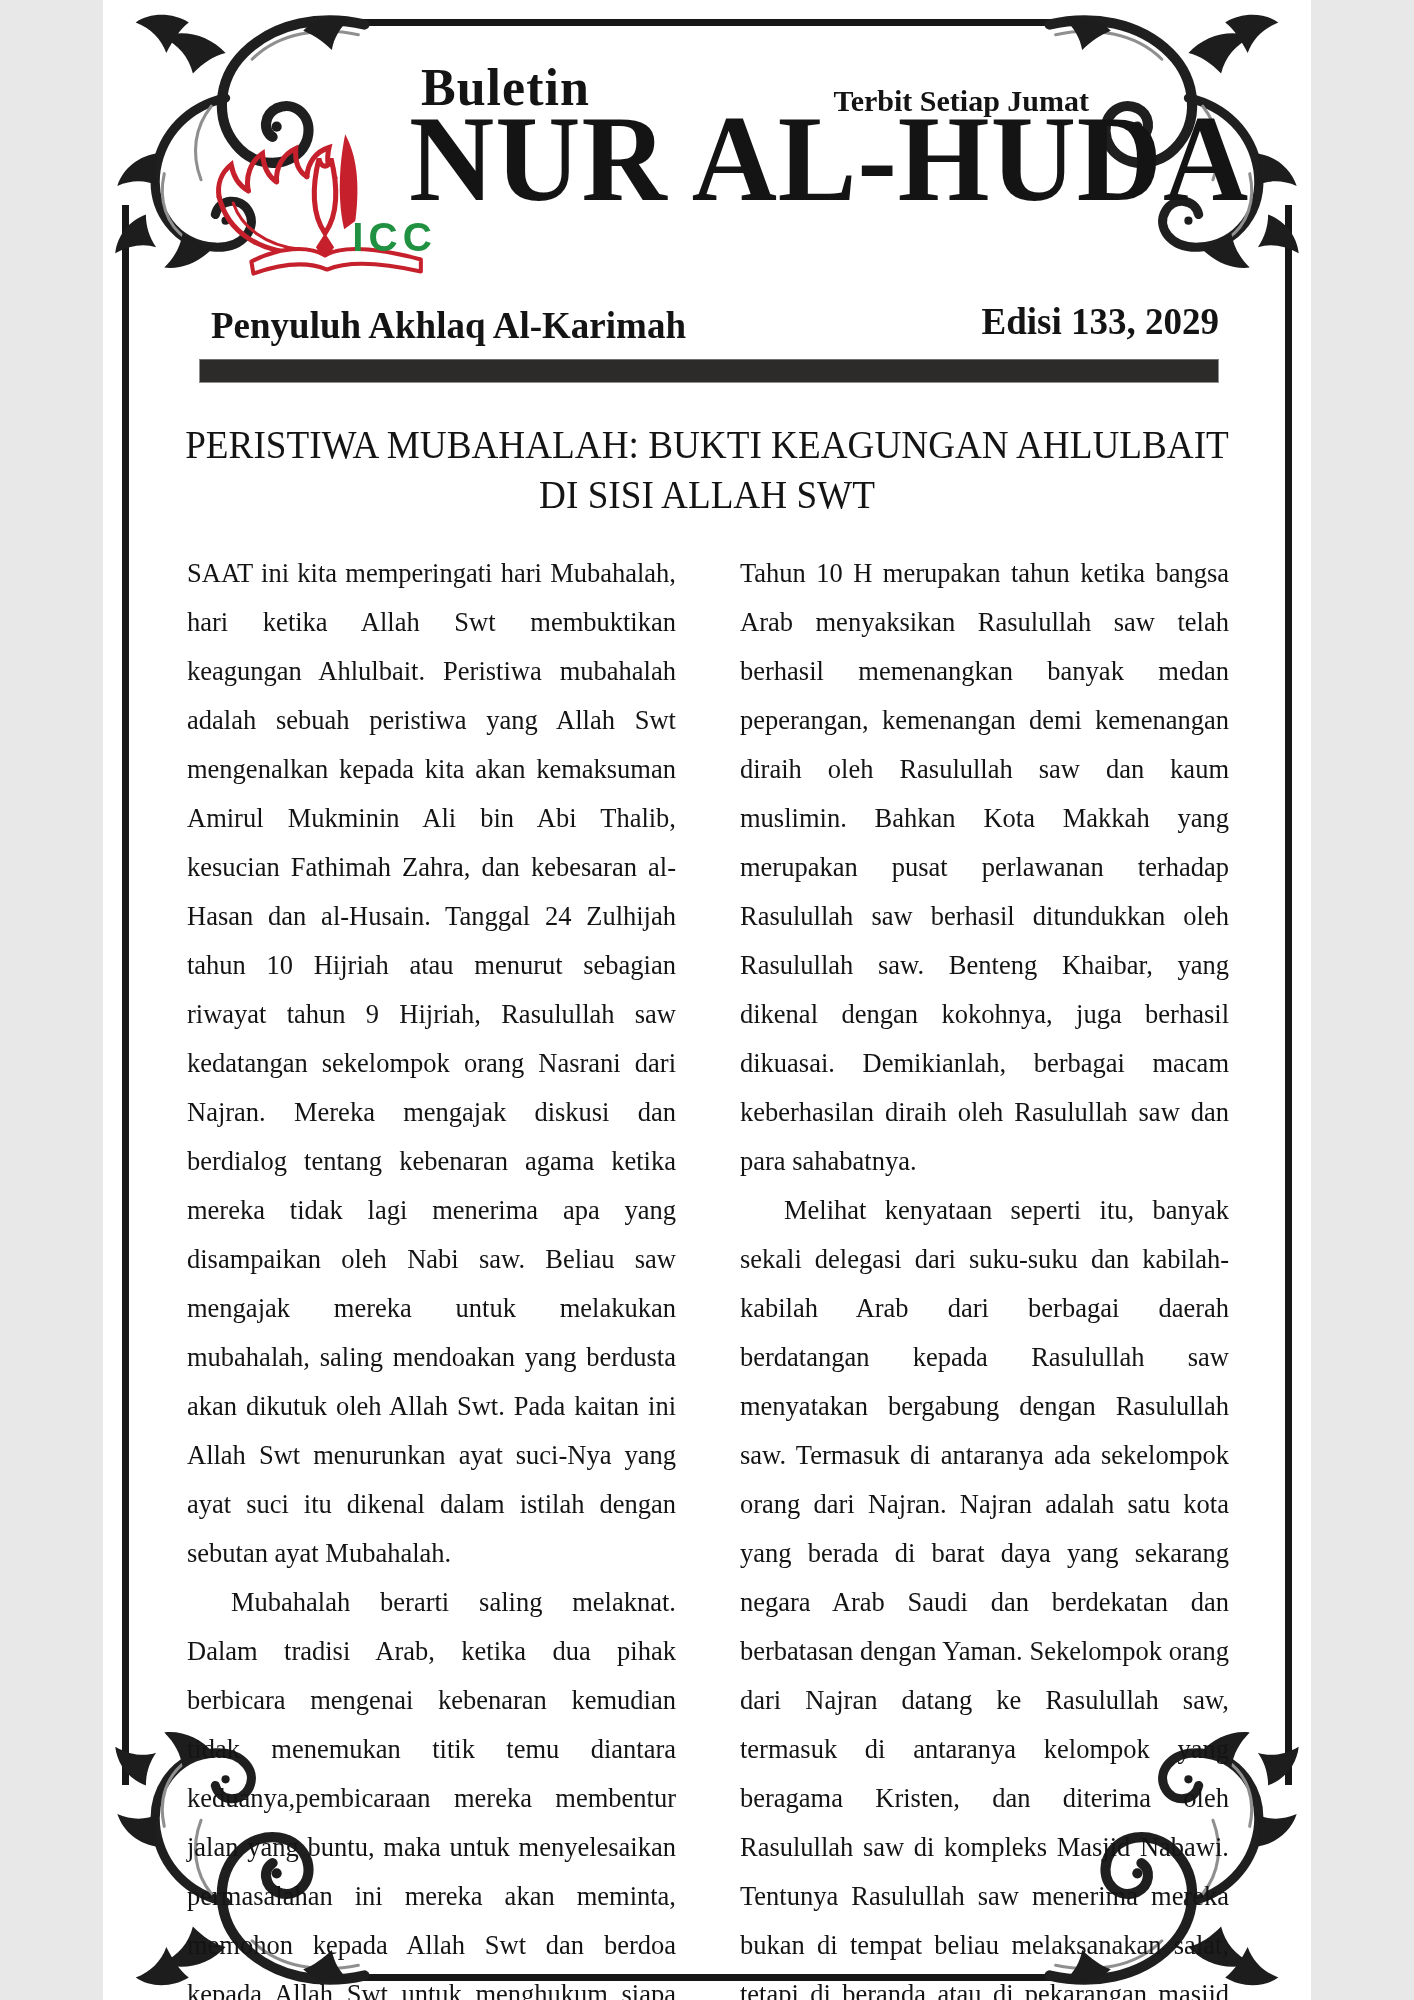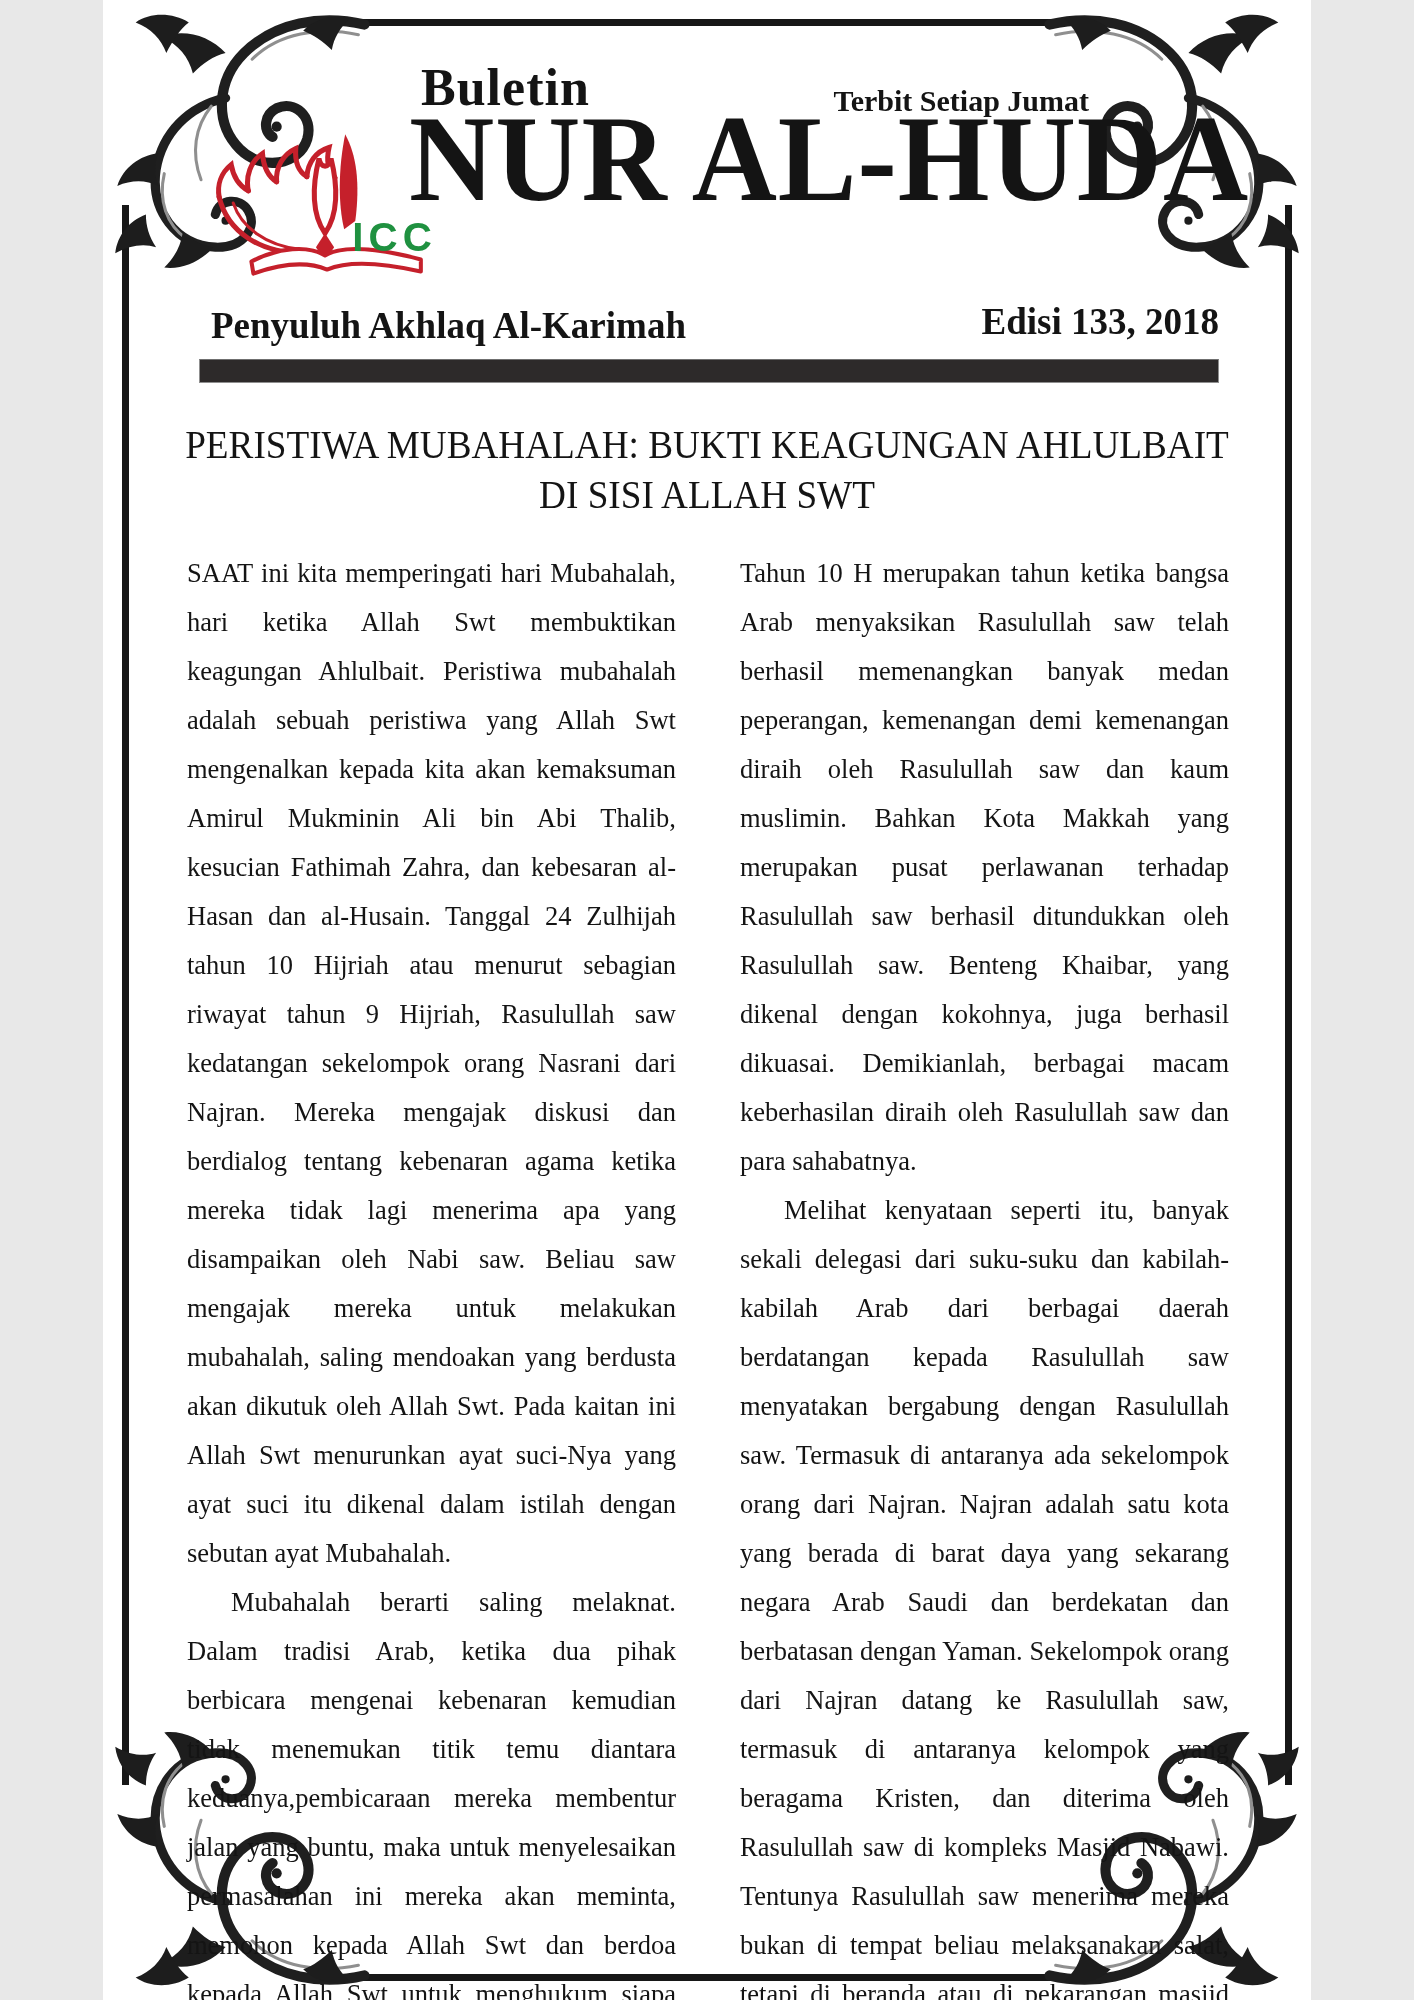--- a/index.html
+++ b/index.html
@@ -103,21 +103,21 @@
       <path d="M111 30 C 104 58, 104 86, 117 104 C 130 86, 130 58, 123 30 C 121 40, 113 40, 111 30 Z" fill="#ffffff" stroke="#c5202b" stroke-width="5"></path>
       <path d="M137 6 C 130 40, 130 76, 136 100 L 147 92 C 152 54, 148 26, 137 6 Z" fill="#c5202b"></path>
       <path d="M117 104 L 126 118 L 117 132 L 108 118 Z" fill="#c5202b"></path>
     </g>
     <path d="M44 132 C 72 118, 100 116, 117 126 C 134 116, 166 118, 212 130 L 212 142 C 168 132, 138 132, 119 140 C 100 132, 74 134, 46 144 Z" fill="#ffffff" stroke="#c5202b" stroke-width="4" stroke-linejoin="round"></path>
     <text x="144" y="122" font-family="Liberation Sans, sans-serif" font-size="40" font-weight="bold" letter-spacing="5" fill="#1f9140">ICC</text>
   </svg>
 
   <h1 class="masthead" style="margin:0">NUR AL-HUDA</h1>
   <div class="tagline">Penyuluh Akhlaq Al-Karimah</div>
-  <div class="edition">Edisi 133, 2018</div>
+  <div class="edition">Edisi 133, 2029</div>
   <div class="divider"></div>
 
   <h2 class="article-title">
     <span>PERISTIWA MUBAHALAH: BUKTI KEAGUNGAN AHLULBAIT</span><br>
     <span>DI SISI ALLAH SWT</span>
   </h2>
 
   <div class="columns">
     <div class="col">
       <p>SAAT ini kita memperingati hari Mubahalah, hari ketika Allah Swt membuktikan keagungan Ahlulbait. Peristiwa mubahalah adalah sebuah peristiwa yang Allah Swt mengenalkan kepada kita akan kemaksuman Amirul Mukminin Ali bin Abi Thalib, kesucian Fathimah Zahra, dan kebesaran al-Hasan dan al-Husain. Tanggal 24 Zulhijah tahun 10 Hijriah atau menurut sebagian riwayat tahun 9 Hijriah, Rasulullah saw kedatangan sekelompok orang Nasrani dari Najran. Mereka mengajak diskusi dan berdialog tentang kebenaran agama ketika mereka tidak lagi menerima apa yang disampaikan oleh Nabi saw. Beliau saw mengajak mereka untuk melakukan mubahalah, saling mendoakan yang berdusta akan dikutuk oleh Allah Swt. Pada kaitan ini Allah Swt menurunkan ayat suci-Nya yang ayat suci itu dikenal dalam istilah dengan sebutan ayat Mubahalah.</p>

